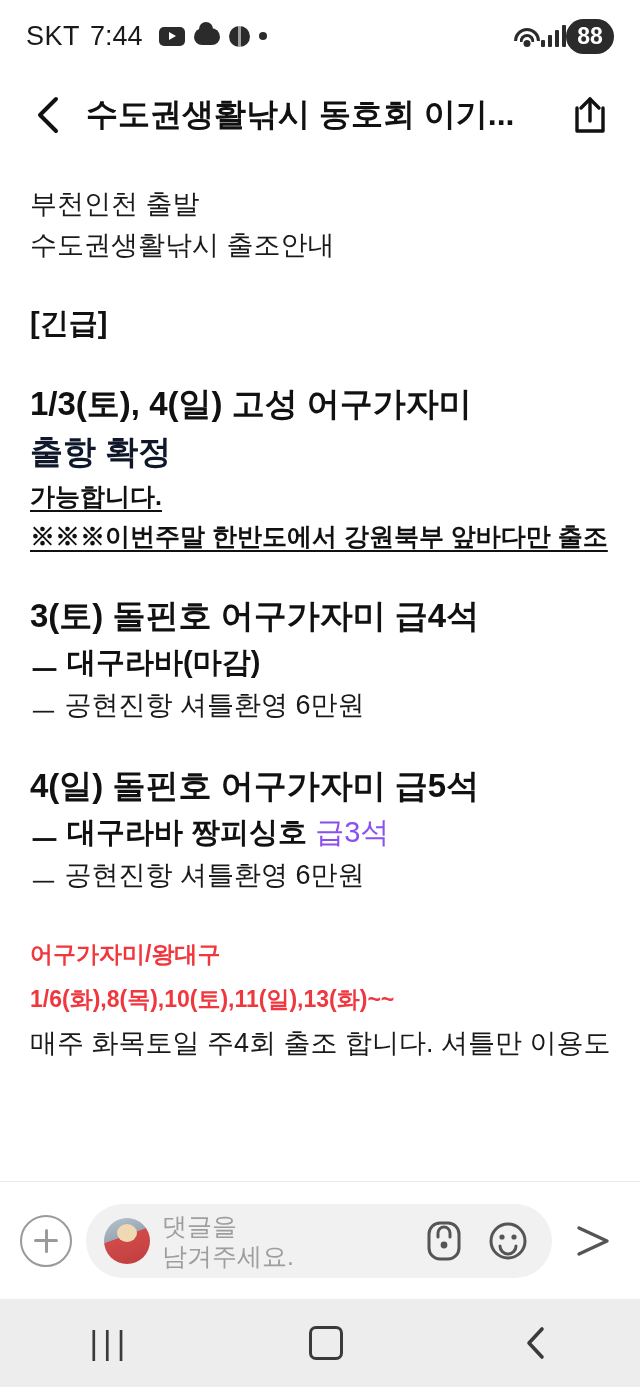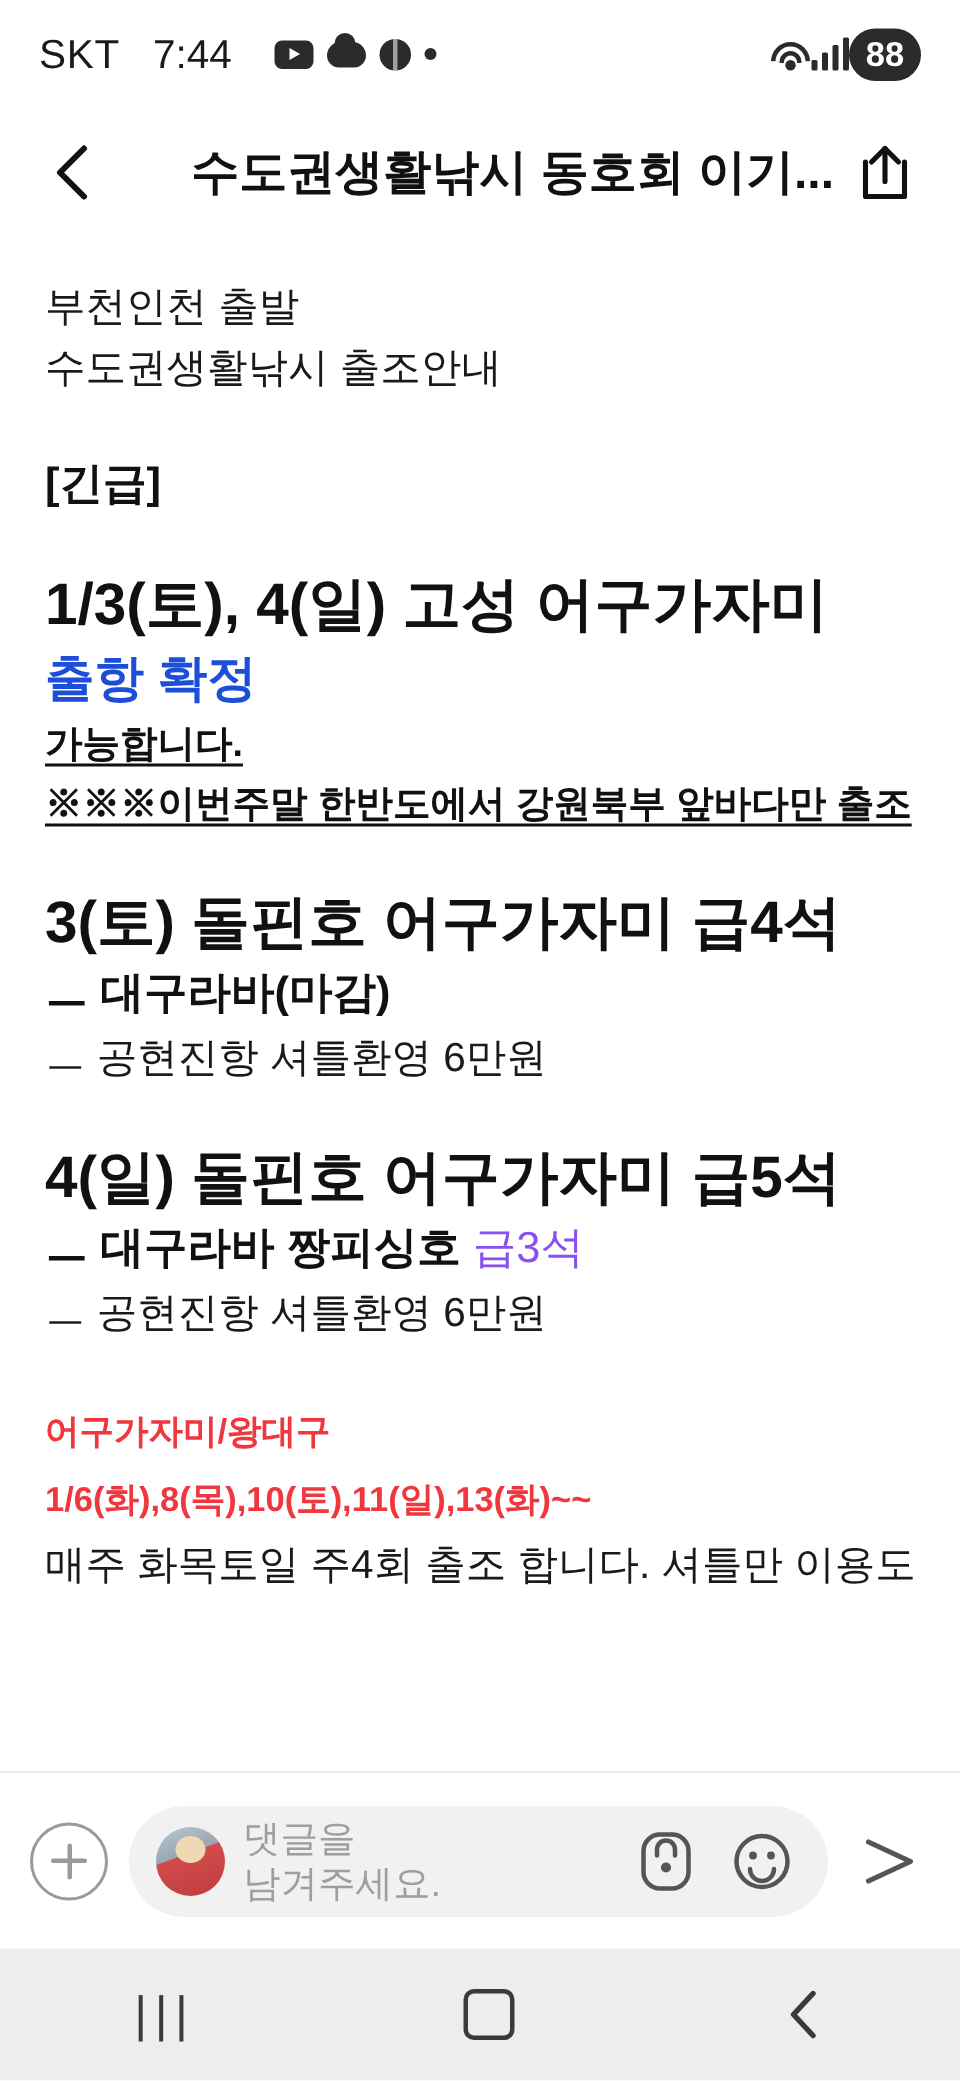--- a/index.html
+++ b/index.html
@@ -23,21 +23,21 @@
   .statusbar {
     height: 72px;
     display: flex;
     align-items: center;
     padding: 0 26px;
     flex: 0 0 auto;
   }
   .status-left {
     display: flex;
     align-items: center;
-    gap: 22px;
+    gap: 10px;
     justify-content: center;
   }
   .carrier {
     font-size: 27px;
     font-weight: 500;
     color: #1a1a1a;
     letter-spacing: 0.5px;
   }
   .clock {
     font-size: 27px;
@@ -165,21 +165,20 @@
   .back-btn svg { display: block; }
   .app-title {
     flex: 1 1 auto;
     font-size: 32px;
     font-weight: 700;
     color: #111;
     margin-left: 16px;
     white-space: nowrap;
     overflow: hidden;
     text-overflow: ellipsis;
-    text-align: right;
   }
   .share-btn {
     width: 48px; height: 48px;
     display: flex; align-items: center; justify-content: center;
     flex: 0 0 auto;
     margin-left: 10px;
   }
 
   
   .content {
@@ -194,30 +193,30 @@
     font-weight: 400;
   }
   .spacer { height: 36px; }
   .bold-tag {
     font-size: 29px;
     line-height: 42px;
     font-weight: 700;
     color: #111;
   }
   .head {
-    font-size: 39px;
+    font-size: 33px;
     line-height: 48px;
     font-weight: 700;
     color: #111;
   }
   .head-red {
     font-size: 33px;
     line-height: 48px;
     font-weight: 700;
-    color: #1d4ed8;
+    color: #0f172a;
   }
   .note {
     font-size: 25px;
     line-height: 40px;
     font-weight: 700;
     color: #111;
     text-decoration: underline;
     text-underline-offset: 5px;
   }
   .sub {

